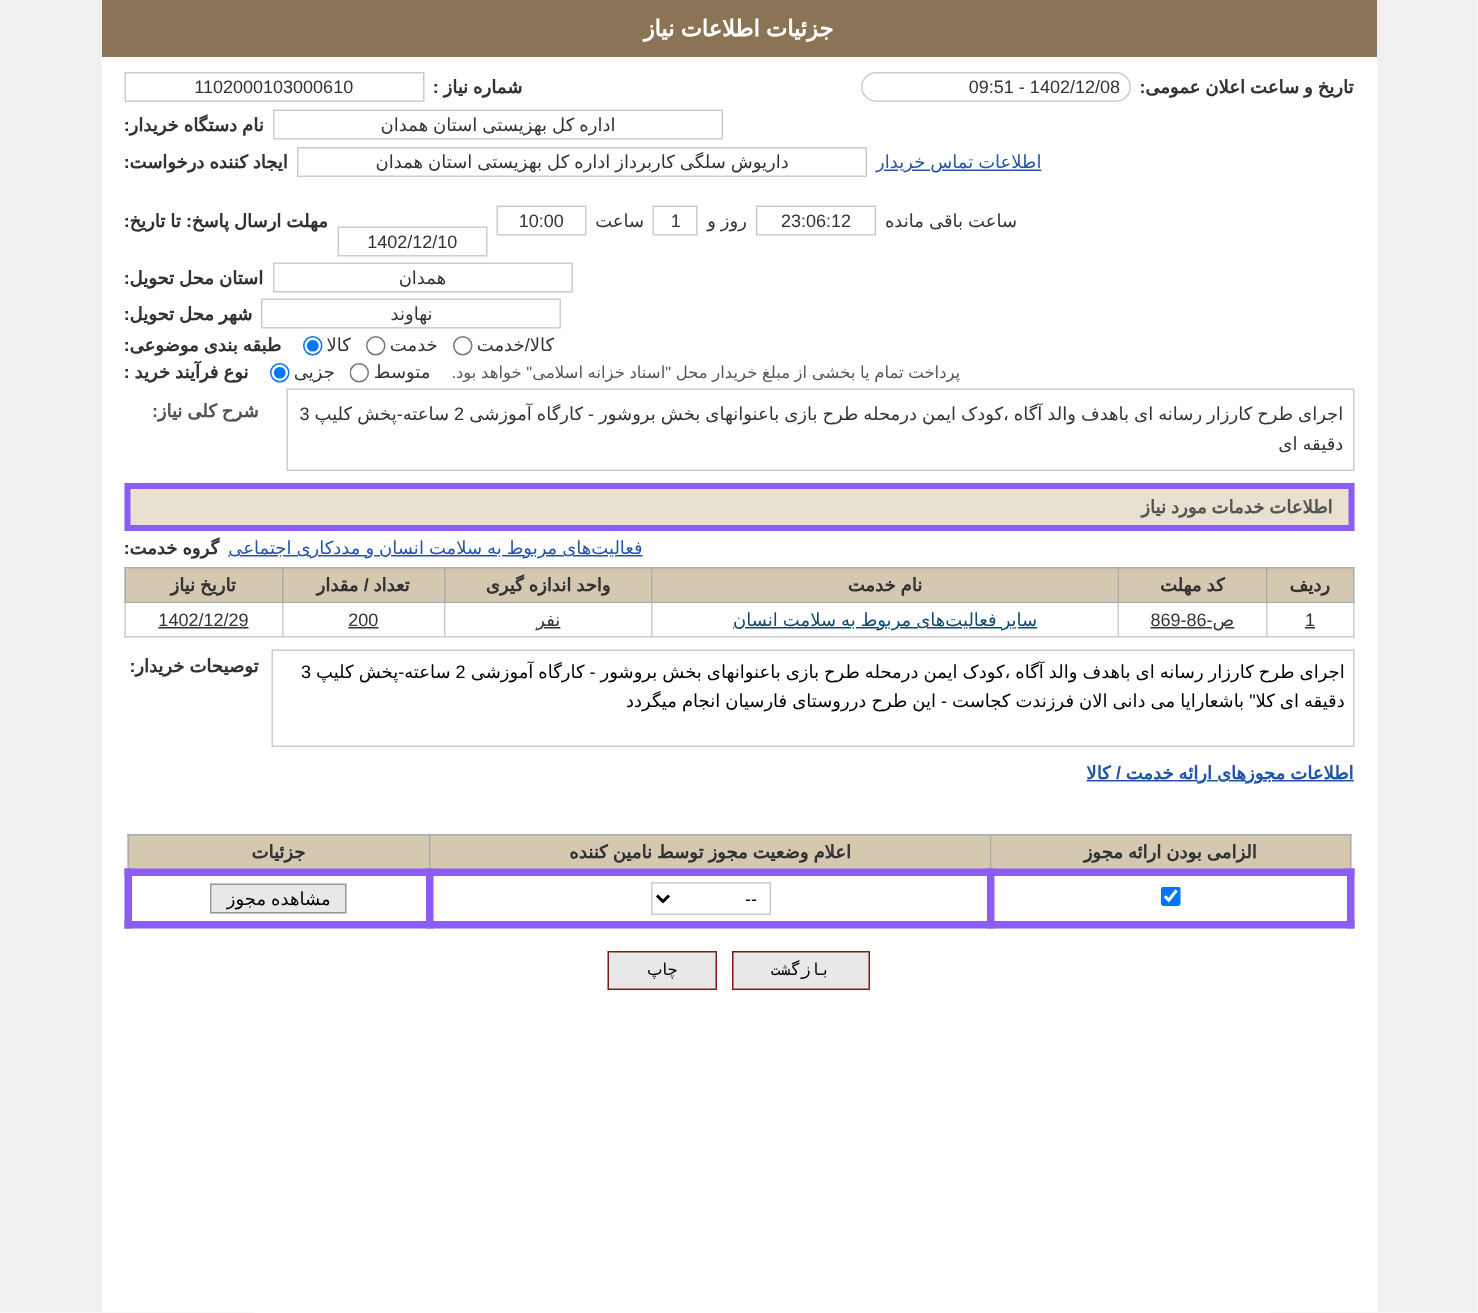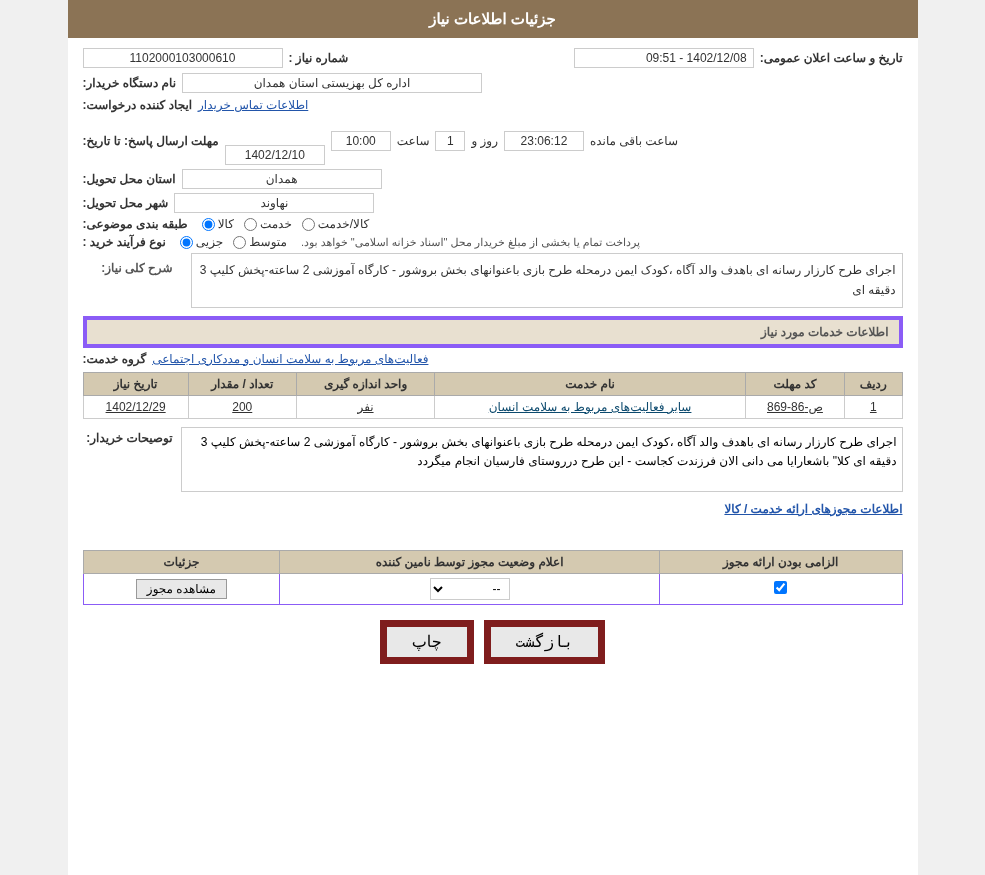--- a/index.html
+++ b/index.html
@@ -100,24 +100,24 @@
     }
     .bottom-buttons {
       text-align: center;
       margin: 15px 0;
       display: flex;
       justify-content: center;
       gap: 10px;
     }
     .btn {
       padding: 5px 25px;
-      border: 7px solid #7f1d1d;
-      cursor: pointer;
-      font-family: Tahoma, Arial, sans-serif;
-      font-size: 16px;
+      border: 1px solid #7f1d1d;
+      cursor: pointer;
+      font-family: Tahoma, Arial, sans-serif;
+      font-size: 11px;
     }
     .btn-print {
       background: #e8e8e8;
     }
     .btn-back {
       background: #e8e8e8;
       font-family: Liberation Mono, monospace;
     }
     .license-table {
       width: 100%;
@@ -125,21 +125,21 @@
       margin-bottom: 8px;
     }
     .license-table th {
       background: #d4c9b0;
       border: 1px solid #aaa;
       padding: 4px 6px;
       text-align: center;
       font-weight: bold;
     }
     .license-table td {
-      border: 1px solid #8b5cf6;
+      border: 5px solid #8b5cf6;
       padding: 4px 6px;
       text-align: center;
     }
     .view-btn {
       background: #e8e8e8;
       border: 1px solid #999;
       padding: 2px 10px;
       cursor: pointer;
       font-family: Tahoma, Arial, sans-serif;
       font-size: 12px;
@@ -192,38 +192,39 @@
 
   <div class="header-bar">
     <span>جزئیات اطلاعات نیاز</span>
   </div>
 
   <div class="main-content">
 
     <div class="two-col" style="margin-bottom:5px;">
       <div class="col-left" style="flex:1.2; justify-content:flex-start;">
         <span class="inline-label">تاریخ و ساعت اعلان عمومی:</span>
-        <span class="bordered-input" style="min-width:180px;">1402/12/08 - 09:51</span>
+        <span class="bordered-input" style="min-width:180px;border-radius:10px;">1402/12/08 - 09:51</span>
       </div>
       <div class="col-right" style="flex:1; justify-content:flex-end;">
         <span class="inline-label">شماره نیاز :</span>
         <span class="bordered-input" style="min-width:200px; text-align:center;">1102000103000610</span>
       </div>
     </div>
 
     <div class="two-col" style="margin-bottom:5px;">
       <div style="flex:2; display:flex; align-items:center; gap:6px; justify-content:flex-end;">
         <span class="bordered-input" style="min-width:300px; text-align:center;">اداره کل بهزیستی استان همدان</span>
         <span class="inline-label">نام دستگاه خریدار:</span>
       </div>
     </div>
 
     <div class="two-col" style="margin-bottom:5px;">
       <div style="flex:2; display:flex; align-items:center; gap:6px; justify-content:flex-end;">
         <span class="link-style">اطلاعات تماس خریدار</span>
+        <span class="bordered-input" style="min-width:380px; text-align:center;">داریوش سلگی کاربرداز اداره کل بهزیستی استان همدان</span>
         <span class="inline-label">ایجاد کننده درخواست:</span>
       </div>
     </div>
 
     <div class="deadline-row" style="justify-content:flex-end;">
       <span>ساعت باقی مانده</span>
       <span class="bordered-input" style="min-width:80px; text-align:center;">23:06:12</span>
       <span>روز و</span>
       <span class="bordered-input" style="min-width:30px; text-align:center;">1</span>
       <span>ساعت</span>

